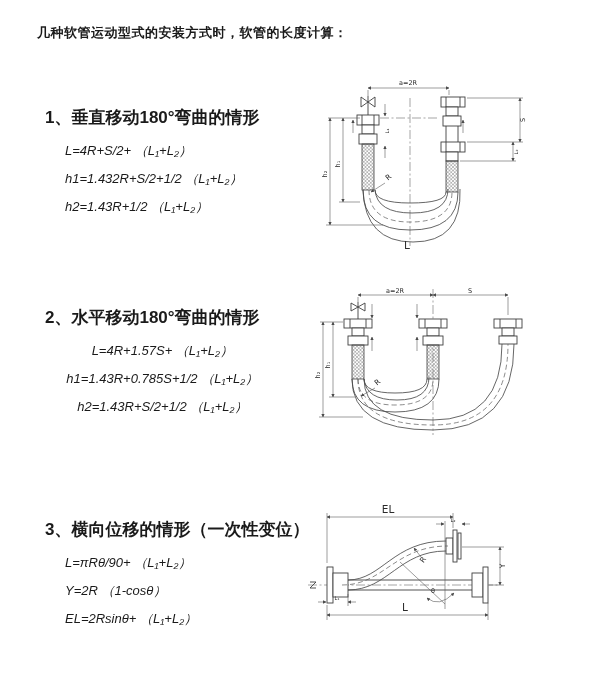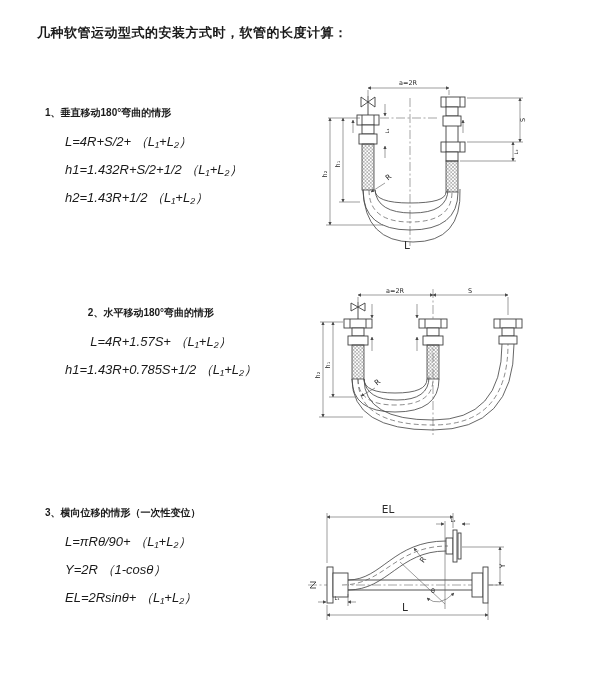--- a/index.html
+++ b/index.html
@@ -4,22 +4,22 @@
 <style>
   html,body{margin:0;padding:0;}
   body{
     width:600px;height:675px;background:#ffffff;position:relative;overflow:hidden;
     font-family:"Liberation Sans","DejaVu Sans",sans-serif;color:#1a1a1a;
   }
   .doc-title{position:absolute;left:37px;top:24px;font-size:13px;font-weight:bold;letter-spacing:.5px;}
   .section{position:absolute;left:45px;}
   #section-1{top:106px;}
   #section-2{top:306px;text-align:center;}
-  #section-3{top:506px;}
-  .heading{font-size:10px;font-weight:bold;white-space:nowrap;}
+  #section-3{top:518px;}
+  .heading{font-size:17px;font-weight:bold;white-space:nowrap;}
   .formulas{margin-top:8px;padding-left:20px;font-style:italic;}
   .formula{font-size:13px;line-height:28px;white-space:nowrap;}
   .diagram{position:absolute;}
   #diagram-1{left:313px;top:76px;}
   #diagram-2{left:315px;top:287px;}
   #diagram-3{left:300px;top:497px;}
   svg .obj{stroke:#3f3f3f;stroke-width:.9;fill:none;}
   svg .objf{stroke:#3f3f3f;stroke-width:.9;fill:#ffffff;}
   svg .hose{stroke:#4a4a4a;stroke-width:.85;fill:none;}
   svg .hosedash{stroke:#5a5a5a;stroke-width:.7;fill:none;stroke-dasharray:5 3;}
@@ -45,20 +45,21 @@
     <div class="formula">h1=1.432R+S/2+1/2 （L₁+L₂）</div>
     <div class="formula">h2=1.43R+1/2 （L₁+L₂）</div>
   </div>
 </div>
 
 <div class="section" id="section-2">
   <div class="heading">2、水平移动180°弯曲的情形</div>
   <div class="formulas">
     <div class="formula">L=4R+1.57S+ （L₁+L₂）</div>
     <div class="formula">h1=1.43R+0.785S+1/2 （L₁+L₂）</div>
+    <div class="formula">h2=1.43R+S/2+1/2 （L₁+L₂）</div>
   </div>
 </div>
 
 <div class="section" id="section-3">
   <div class="heading">3、横向位移的情形（一次性变位）</div>
   <div class="formulas">
     <div class="formula">L=πRθ/90+ （L₁+L₂）</div>
     <div class="formula">Y=2R （1-cosθ）</div>
     <div class="formula">EL=2Rsinθ+ （L₁+L₂）</div>
   </div>

